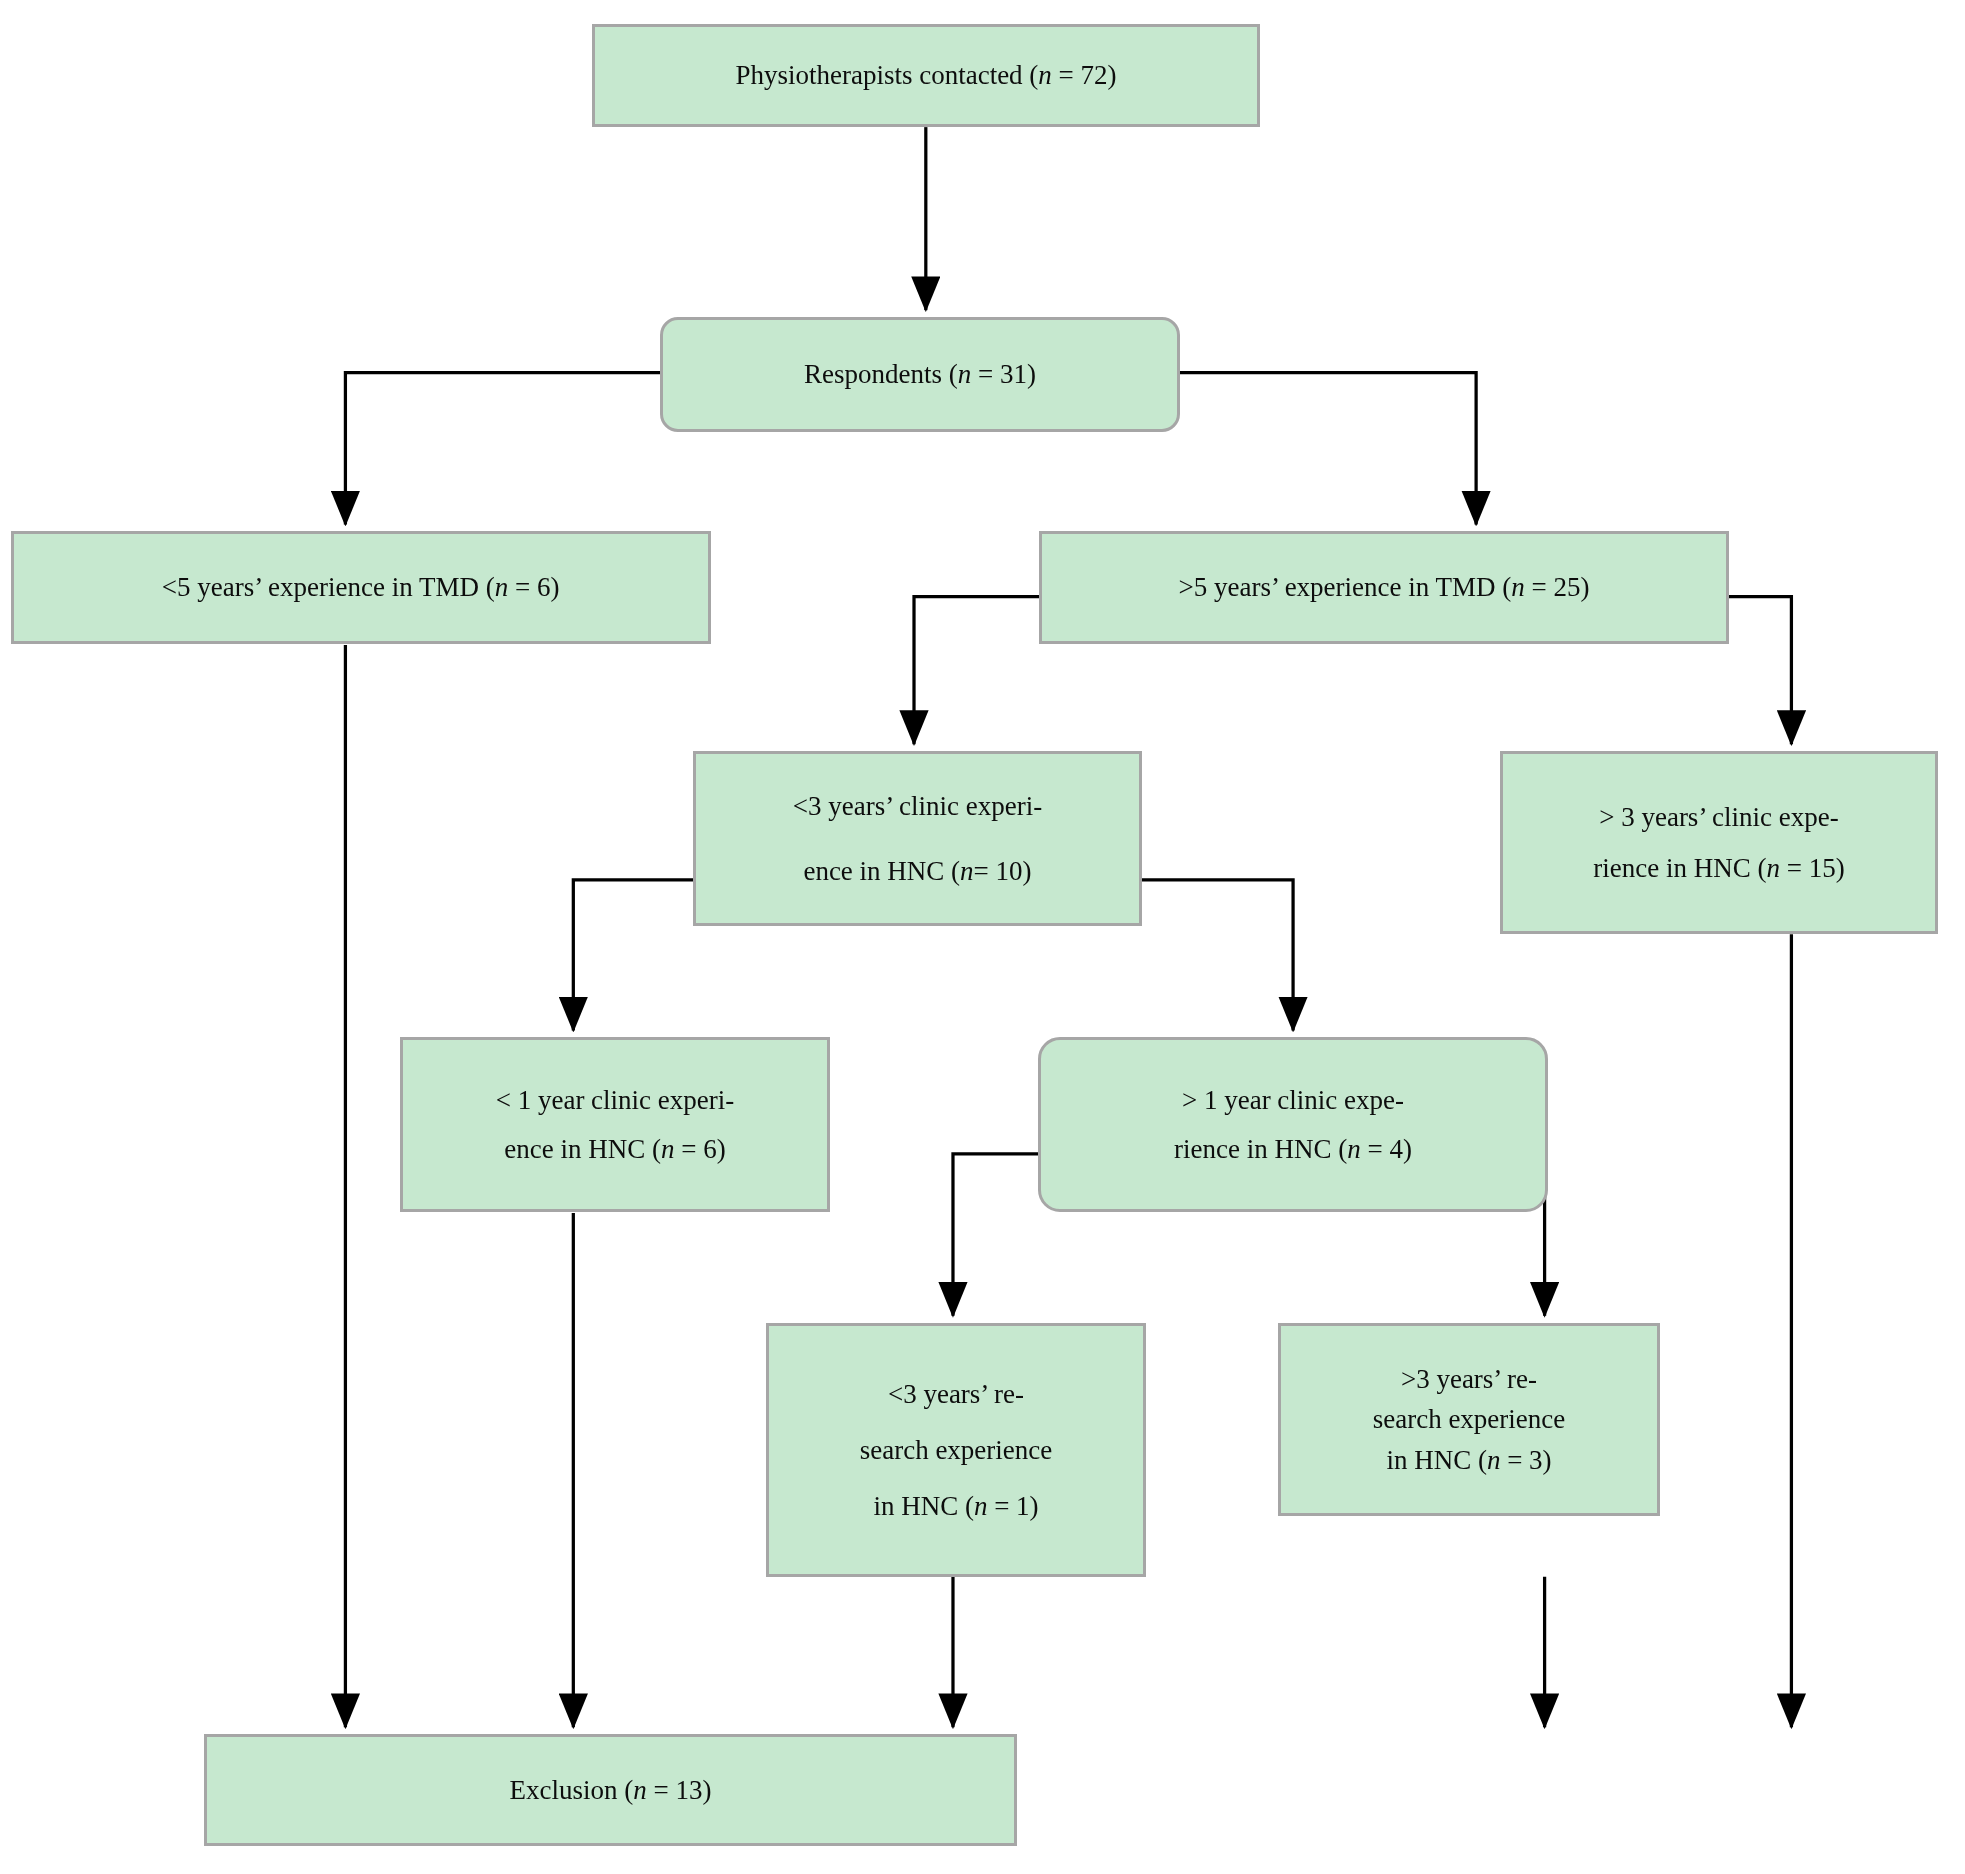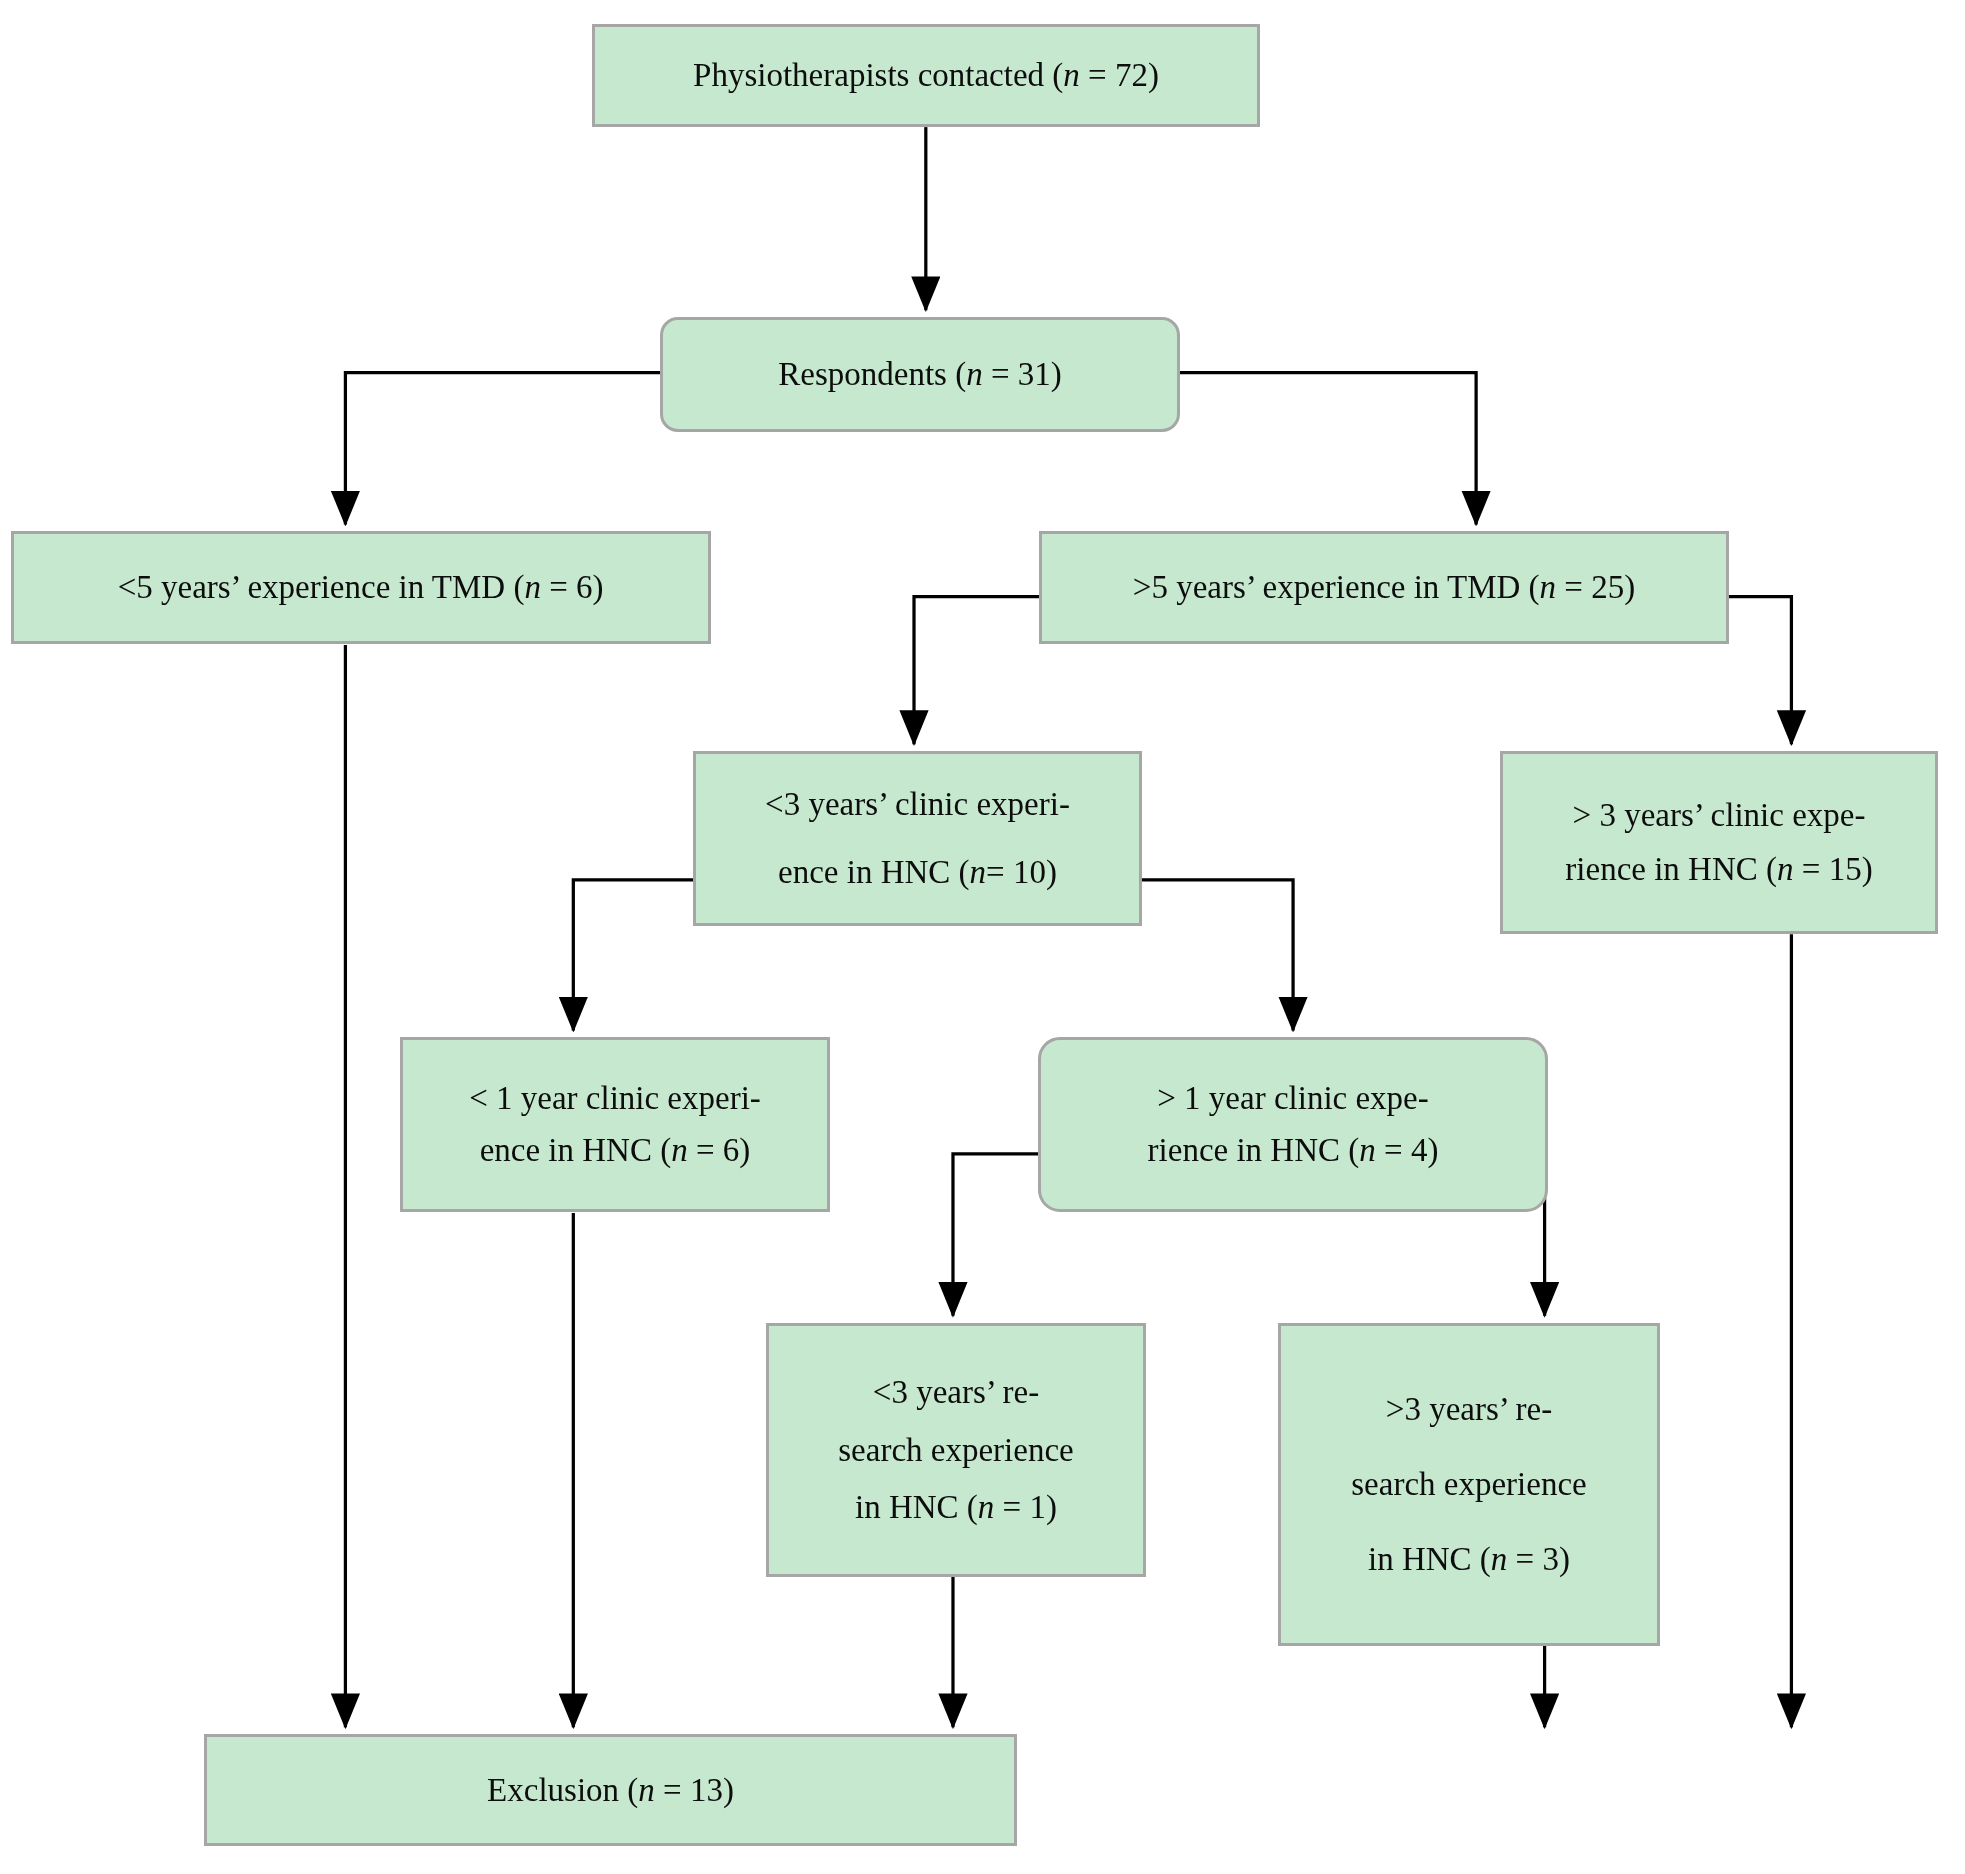--- a/index.html
+++ b/index.html
@@ -28,21 +28,21 @@
     position: absolute;
     box-sizing: border-box;
     background: #c6e8cf;
     border: 3px solid #a6a6a6;
     display: flex;
     flex-direction: column;
     align-items: center;
     justify-content: center;
     text-align: center;
     color: #0d0d0d;
-    font-size: 33px;
+    font-size: 27px;
     line-height: 1.12;
     z-index: 2;
   }
   .node .line {
     display: block;
     white-space: nowrap;
   }
   .node.two-line { justify-content: space-evenly; }
   .node.three-line { justify-content: space-evenly; }
   .node i {
@@ -127,21 +127,21 @@
     <span class="line">&gt; 1 year clinic expe-</span>
     <span class="line">rience in HNC (<i>n</i> = 4)</span>
   </div>
 
   <div class="node three-line" style="left:766px; top:1323px; width:380px; height:254px; padding:27px 16px;">
     <span class="line">&lt;3 years’ re-</span>
     <span class="line">search experience</span>
     <span class="line">in HNC (<i>n</i> = 1)</span>
   </div>
 
-  <div class="node three-line" style="left:1278px; top:1323px; width:382px; height:323px; padding:27px 0;">
+  <div class="node three-line" style="left:1278px; top:1323px; width:382px; height:193px; padding:27px 0;">
     <span class="line">&gt;3 years’ re-</span>
     <span class="line">search experience</span>
     <span class="line">in HNC (<i>n</i> = 3)</span>
   </div>
 
   <div class="node" style="left:204px; top:1734px; width:813px; height:112px;">
     <span class="line">Exclusion (<i>n</i> = 13)</span>
   </div>
 
 

